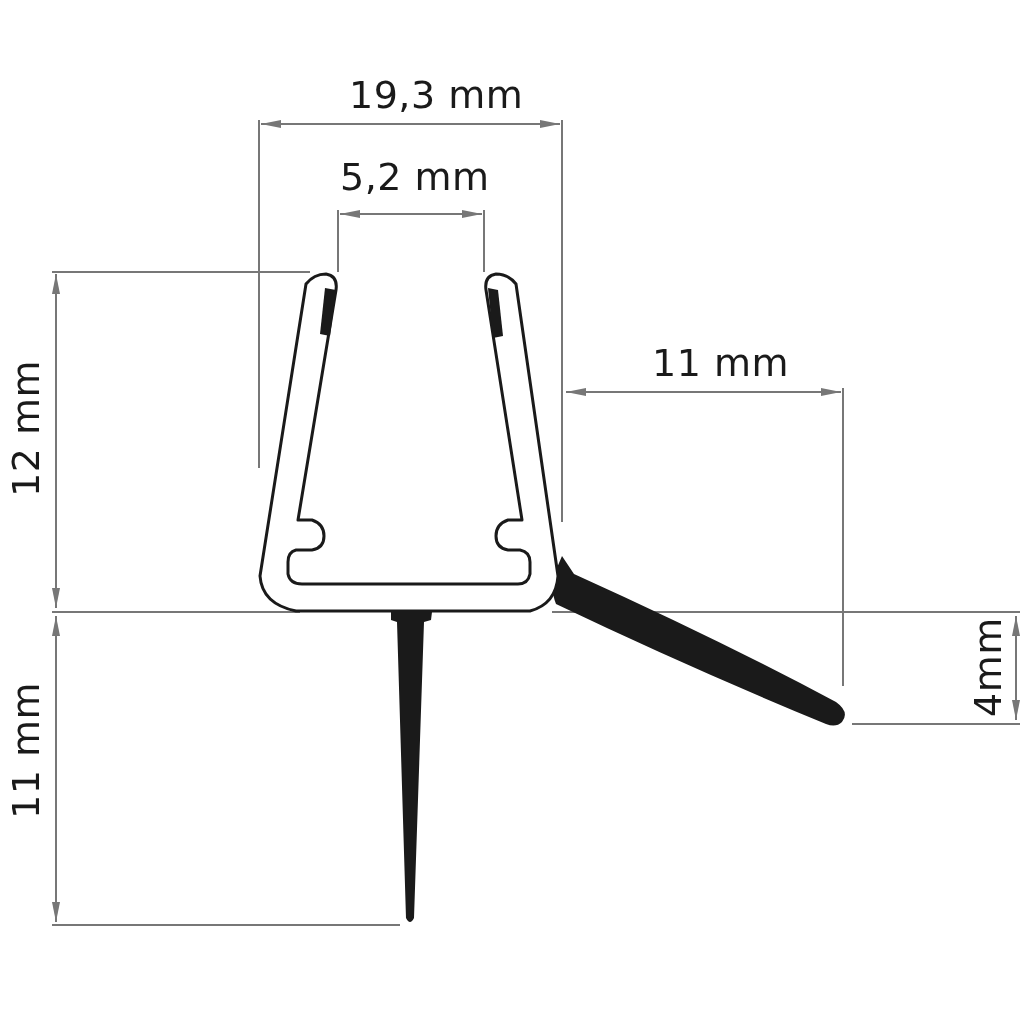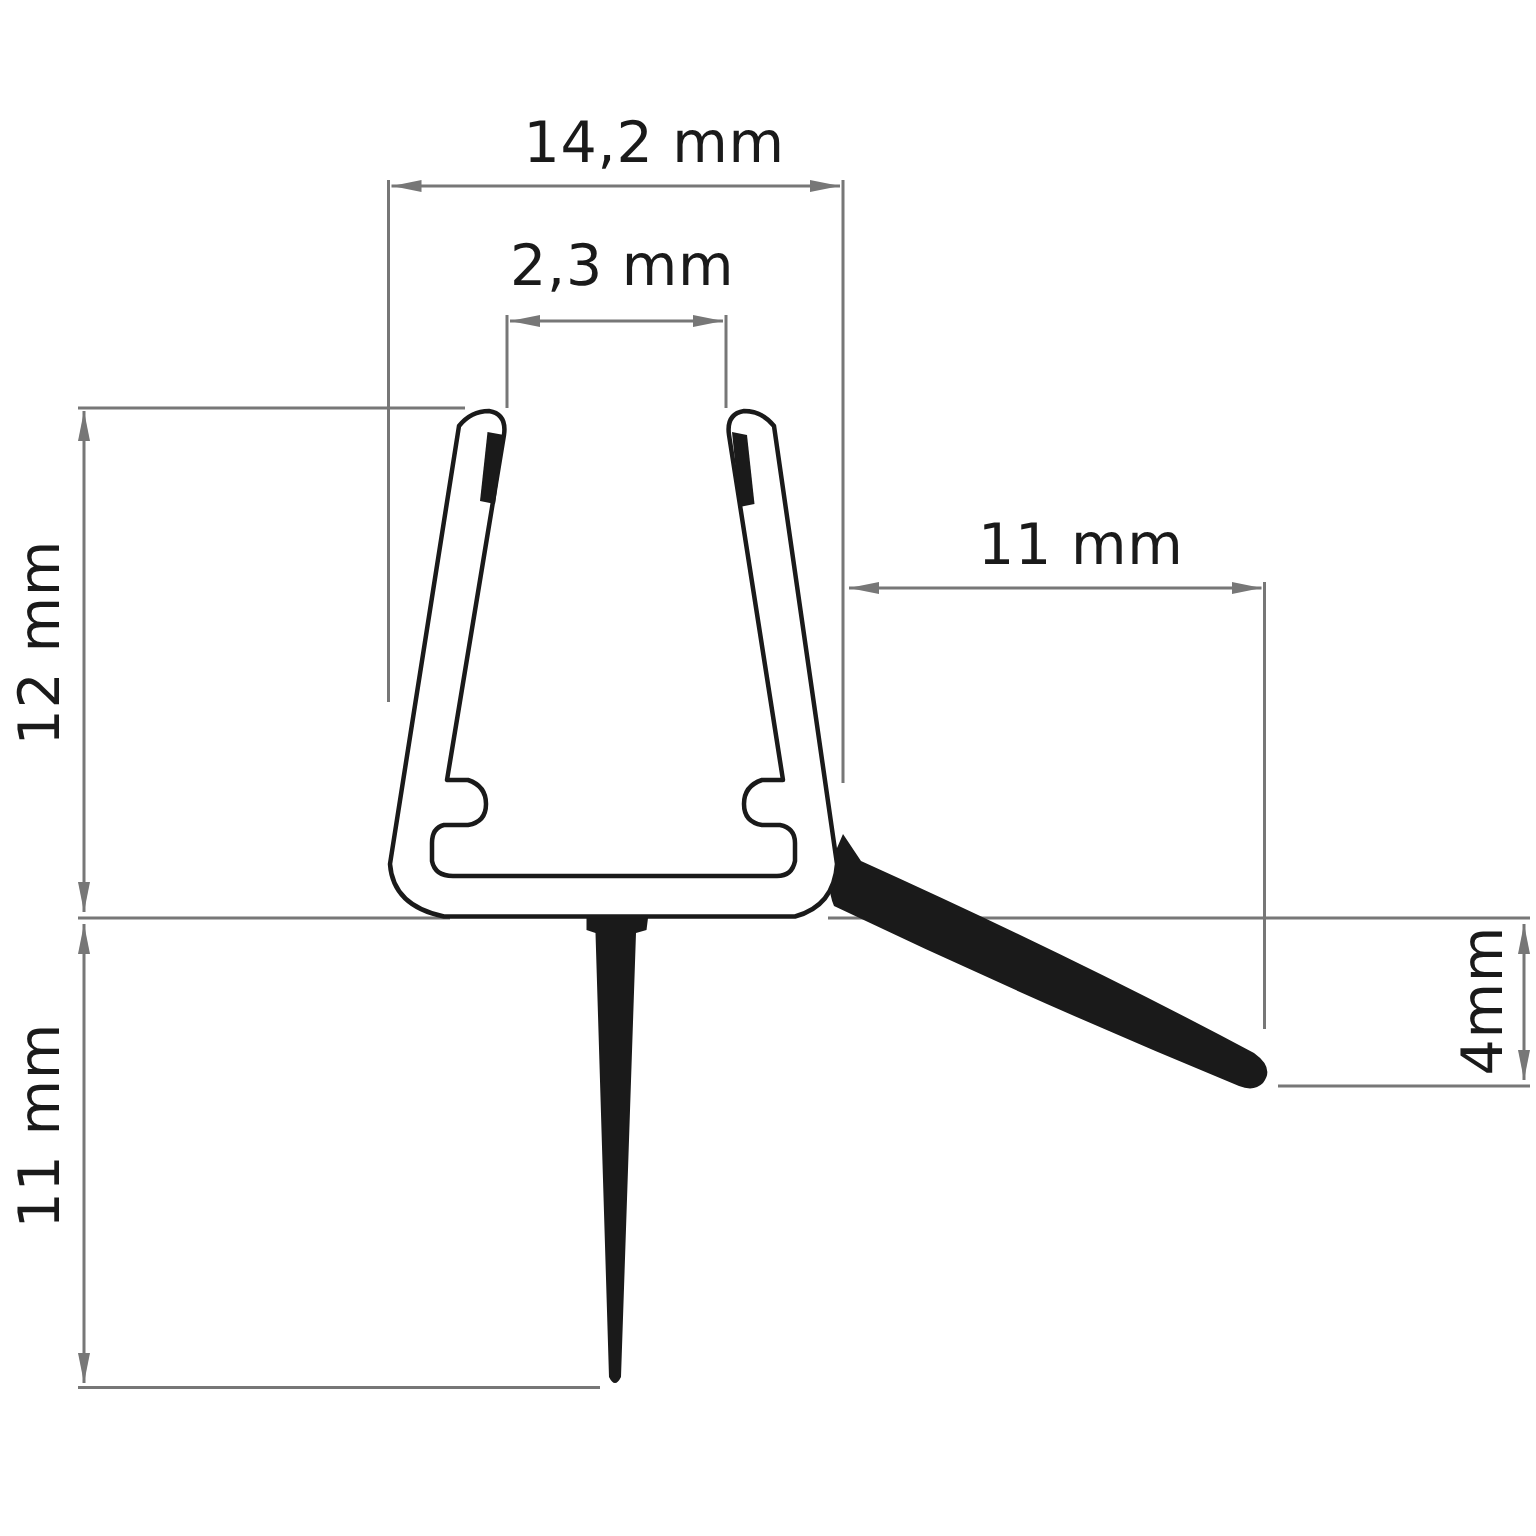--- a/index.html
+++ b/index.html
@@ -64,18 +64,18 @@
            L558,576
            Q556,604 530,611
            L296,611
            Q262,604 260,576
            Z"></path>
 
   <path d="M325,288 L336,290 L330,336 L320,334 Z" fill="#1a1a1a"></path>
   <path d="M488,288 L498,290 L503,336 L493,338 Z" fill="#1a1a1a"></path>
 </svg>
 
-<div class="label" style="left:349px; top:76px;">14,2 mm</div>
-<div class="label" style="left:340px; top:158px;">2,3 mm</div>
+<div class="label" style="left:349px; top:76px;">19,3 mm</div>
+<div class="label" style="left:340px; top:158px;">5,2 mm</div>
 <div class="label" style="left:652px; top:344px;">11 mm</div>
 <div class="label rot" style="left:-34px; top:418px; width:120px; text-align:center;">12 mm</div>
 <div class="label rot" style="left:-34px; top:740px; width:120px; text-align:center;">11 mm</div>
 <div class="label rot" style="left:940px; top:650px; width:96px; text-align:center;">4mm</div>
 
 </body></html>

